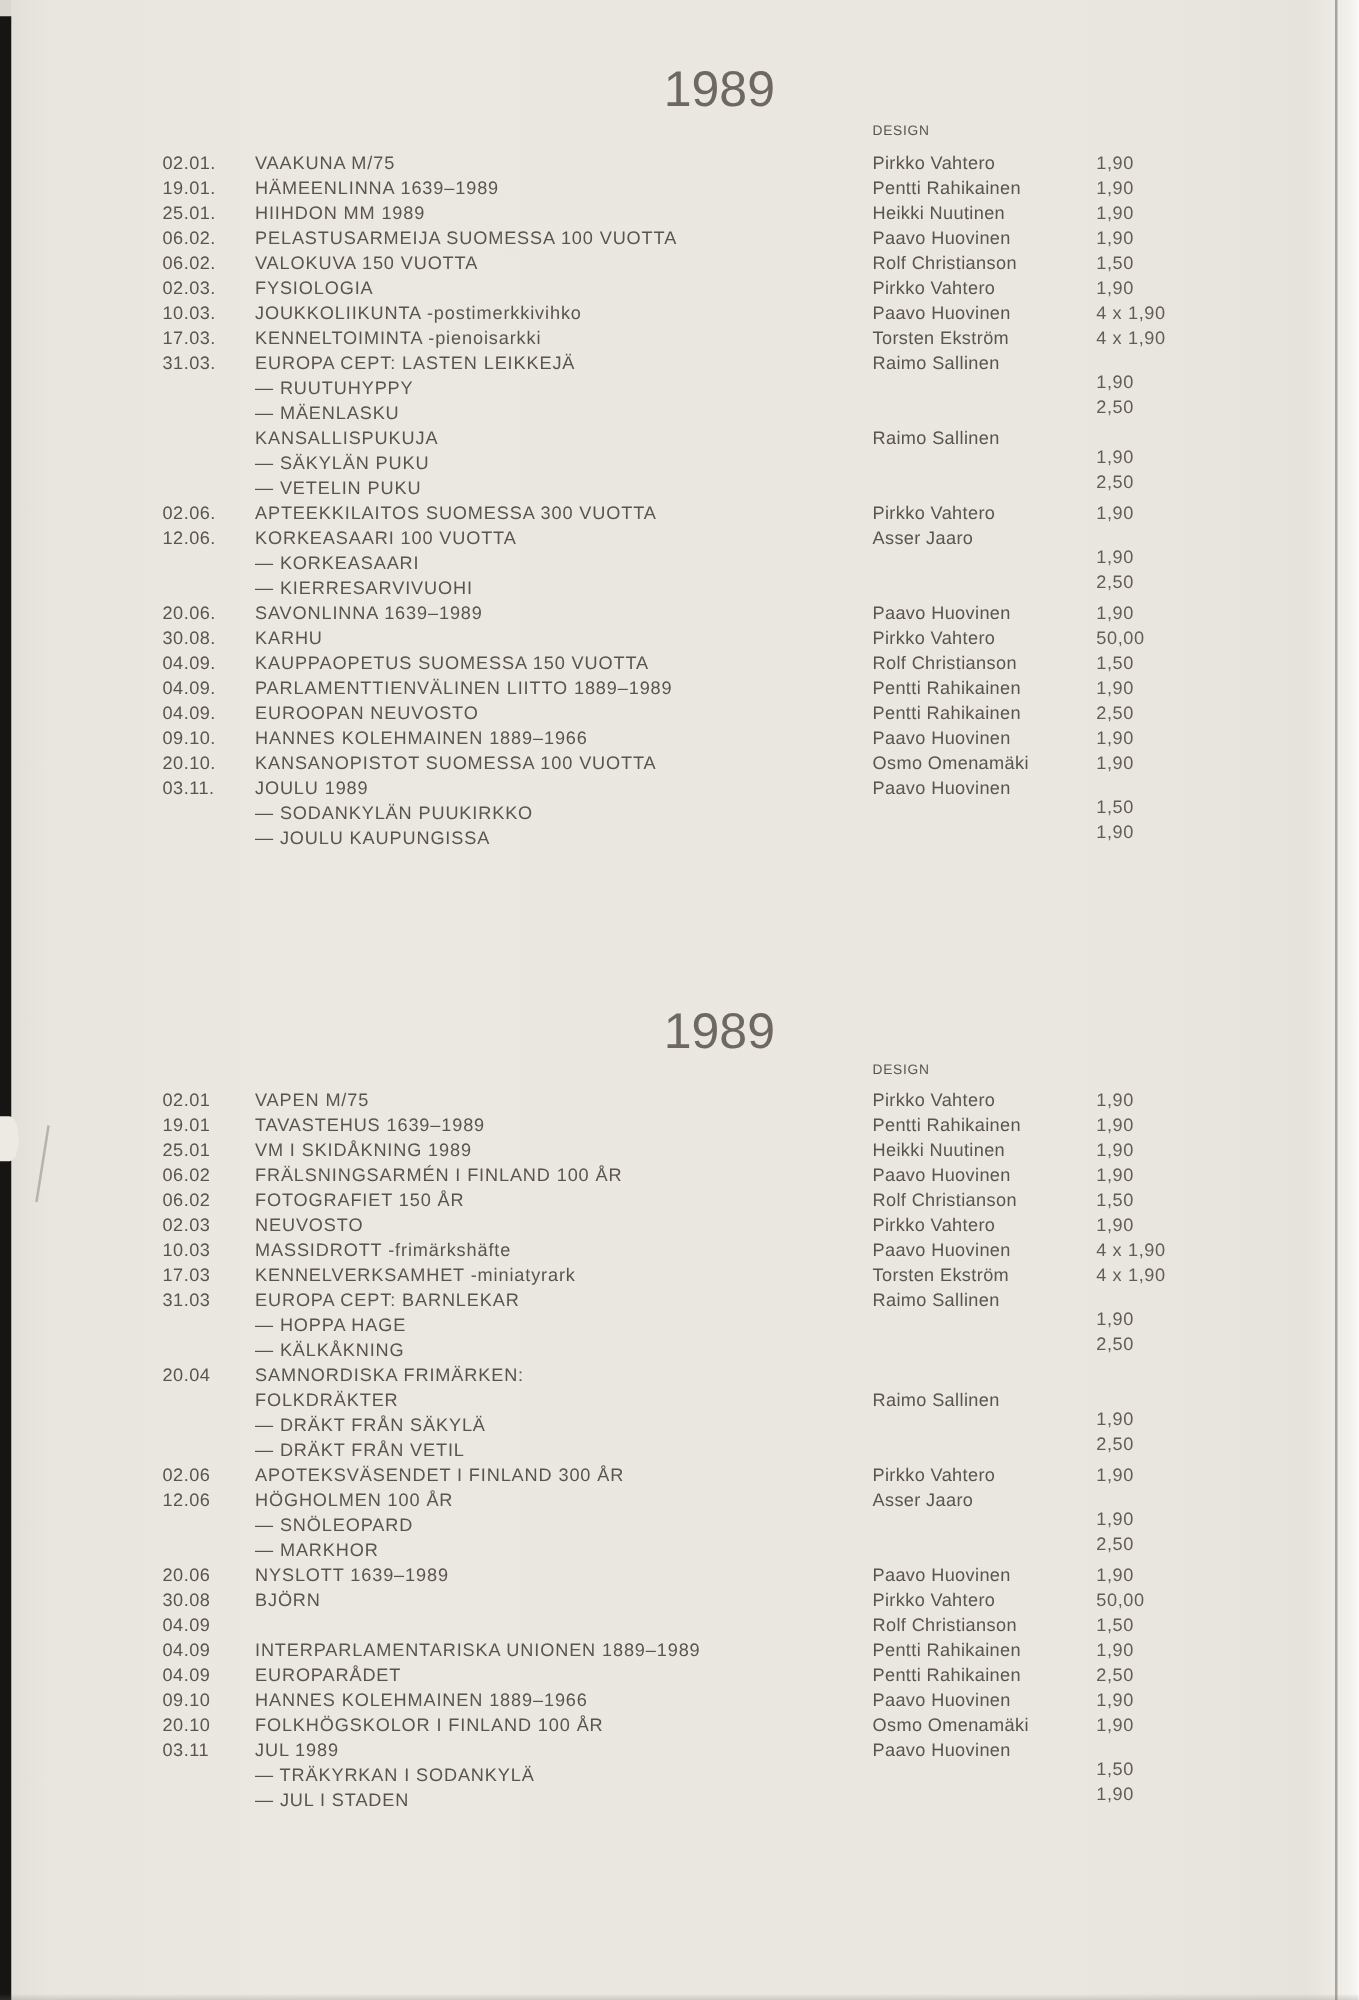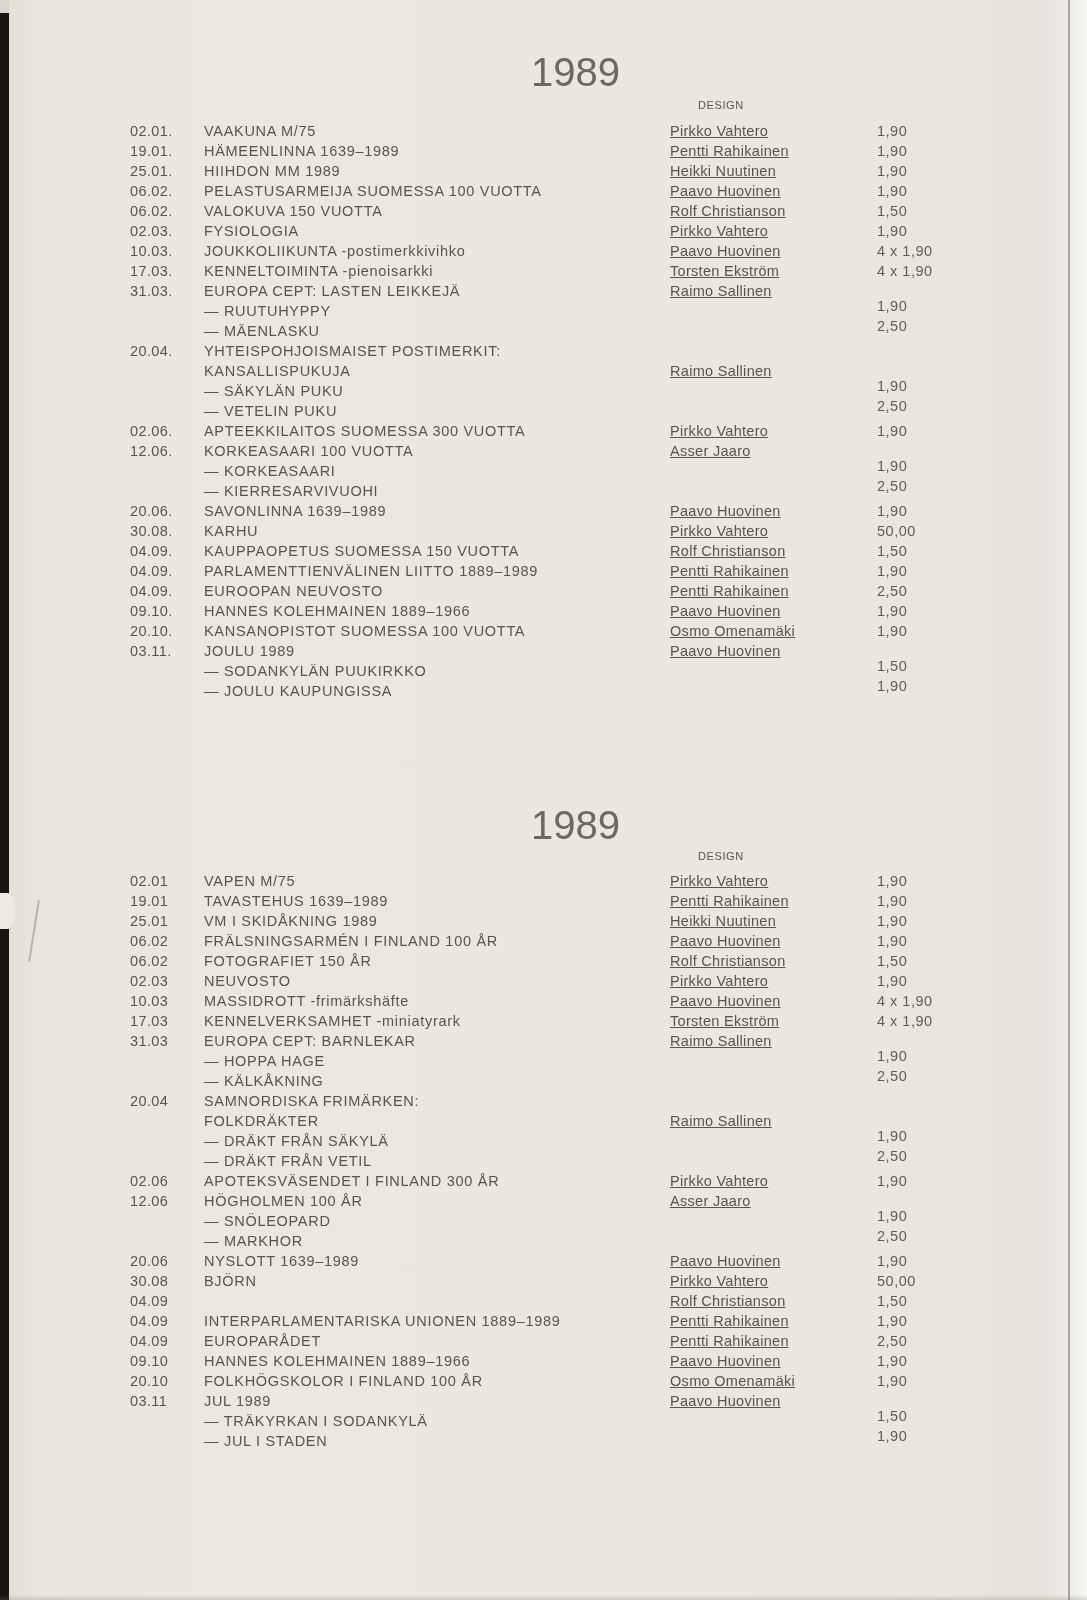--- a/index.html
+++ b/index.html
@@ -31,21 +31,21 @@
     font-size:11px;letter-spacing:0.6px;color:#5b544d;
   }
   .design-header.d0{top:99px;}
   .design-header.d1{top:850px;}
   .rows{position:absolute;left:0;width:1087px;}
   .rows.r0{top:121px;}
   .rows.r1{top:871px;}
   .row{position:relative;height:20px;font-size:14.5px;line-height:20px;}
   .row .date{position:absolute;left:130px;letter-spacing:0.4px;}
   .row .desc{position:absolute;left:204px;letter-spacing:0.7px;white-space:pre;}
-  .row .designer{position:absolute;left:670px;letter-spacing:0.3px;text-decoration:underline;}
+  .row .designer{position:absolute;left:698px;letter-spacing:0.3px;}
   .row .price{position:absolute;left:877px;width:100px;text-align:left;letter-spacing:0.5px;color:#645c54;}
   .row .price.wide{width:131px;}
   .row .price.raised{top:-5px;}
 </style>
 </head>
 <body>
 
 <div class="page">
   <div class="spine-top"></div>
   <div class="spine"></div>
@@ -127,26 +127,20 @@
     <span class="price raised">1,90</span>
   </div>
 
   <div class="row">
     <span class="date"></span>
     <span class="desc">— MÄENLASKU</span>
     <span class="designer"></span>
     <span class="price raised">2,50</span>
   </div>
 
-  <div class="row">
-    <span class="date">20.04.</span>
-    <span class="desc">YHTEISPOHJOISMAISET POSTIMERKIT:</span>
-    <span class="designer"></span>
-    <span class="price"></span>
-  </div>
 
   <div class="row">
     <span class="date"></span>
     <span class="desc">KANSALLISPUKUJA</span>
     <span class="designer">Raimo Sallinen</span>
     <span class="price"></span>
   </div>
 
   <div class="row">
     <span class="date"></span>

